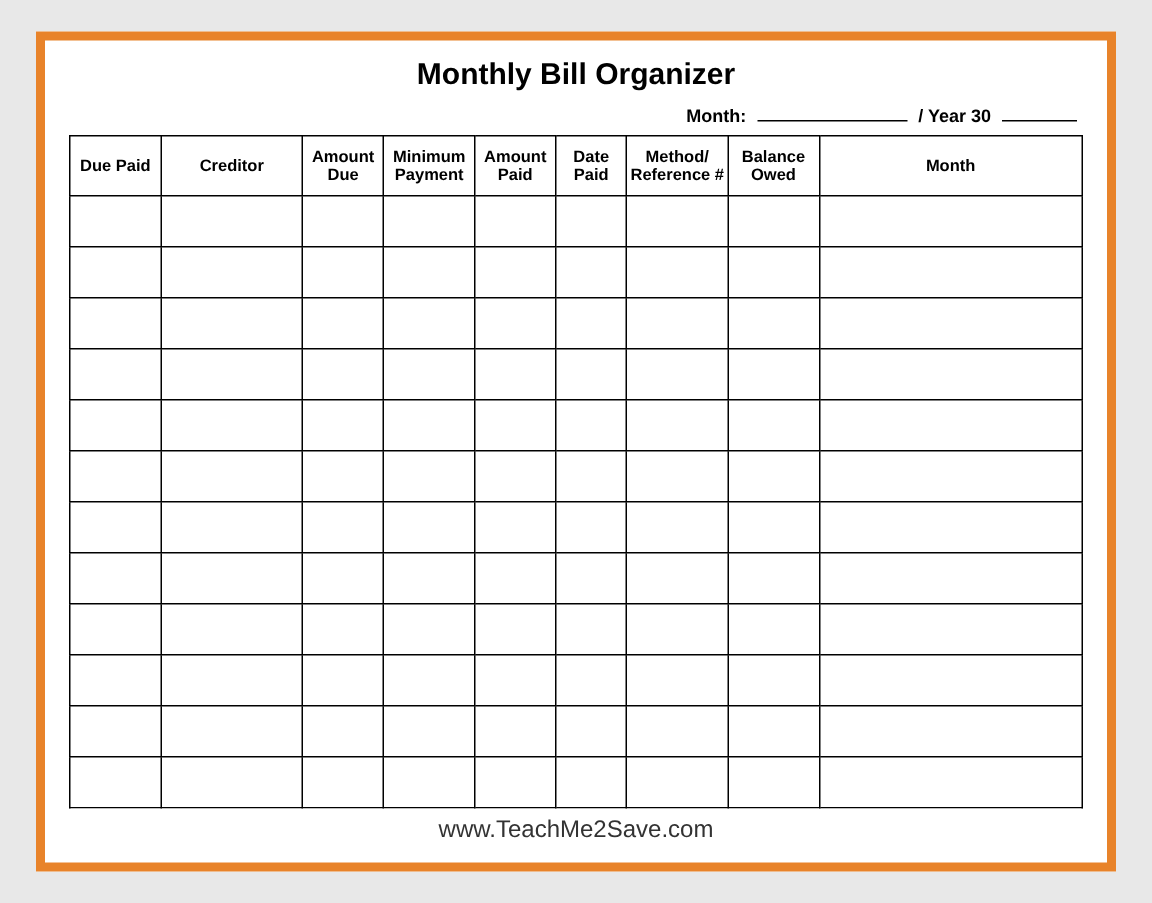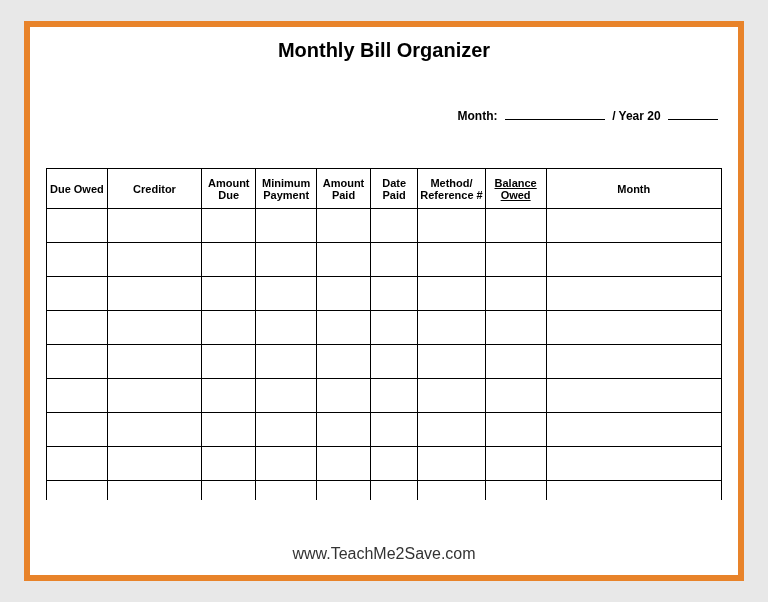--- a/index.html
+++ b/index.html
@@ -19,21 +19,20 @@
     }
 
     .outer-border {
       border: 6px solid #e8832a;
       background: white;
       width: 720px;
       height: 560px;
       padding: 12px 16px;
       display: flex;
       flex-direction: column;
-      gap: 39px;
     }
 
     .title {
       text-align: center;
       font-size: 20px;
       font-weight: bold;
       margin-bottom: 8px;
       font-family: Arial, sans-serif;
     }
 
@@ -100,46 +99,46 @@
       height: 34px;
     }
 
     .col-due-date { width: 9%; }
     .col-creditor { width: 14%; margin-left: 24px; }
     .col-amount-due { width: 8%; }
     .col-min-payment { width: 9%; margin-left: 20px; }
     .col-amount-paid { width: 8%; }
     .col-date-paid { width: 7%; margin-left: 28px; }
     .col-method { width: 10%; }
-    .col-balance { width: 9%; text-decoration: underline; }
+    .col-balance { width: 9%; }
     .col-notes { width: 26%; }
 
     .footer {
       text-align: center;
       font-size: 16px;
       margin-top: 6px;
       color: #333;
     }
   </style>
 </head>
 <body>
 
 <div class="outer-border">
   <div class="title">Monthly Bill Organizer</div>
   <div class="month-row">
     <span class="month-label">Month:</span>
     <span class="month-line"></span>
-    <span>/ Year 20</span>
+    <span>/ Year 30</span>
     <span class="year-line"></span>
   </div>
   <div class="table-container">
     <table>
       <thead>
         <tr class="header-row">
-          <th class="col-due-date">Due Owed</th>
+          <th class="col-due-date">Due Paid</th>
           <th class="col-creditor">Creditor</th>
           <th class="col-amount-due">Amount<br>Due</th>
           <th class="col-min-payment">Minimum<br>Payment</th>
           <th class="col-amount-paid">Amount<br>Paid</th>
           <th class="col-date-paid">Date<br>Paid</th>
           <th class="col-method">Method/<br>Reference #</th>
           <th class="col-balance">Balance<br>Owed</th>
           <th class="col-notes">Month</th>
         </tr>
       </thead>

